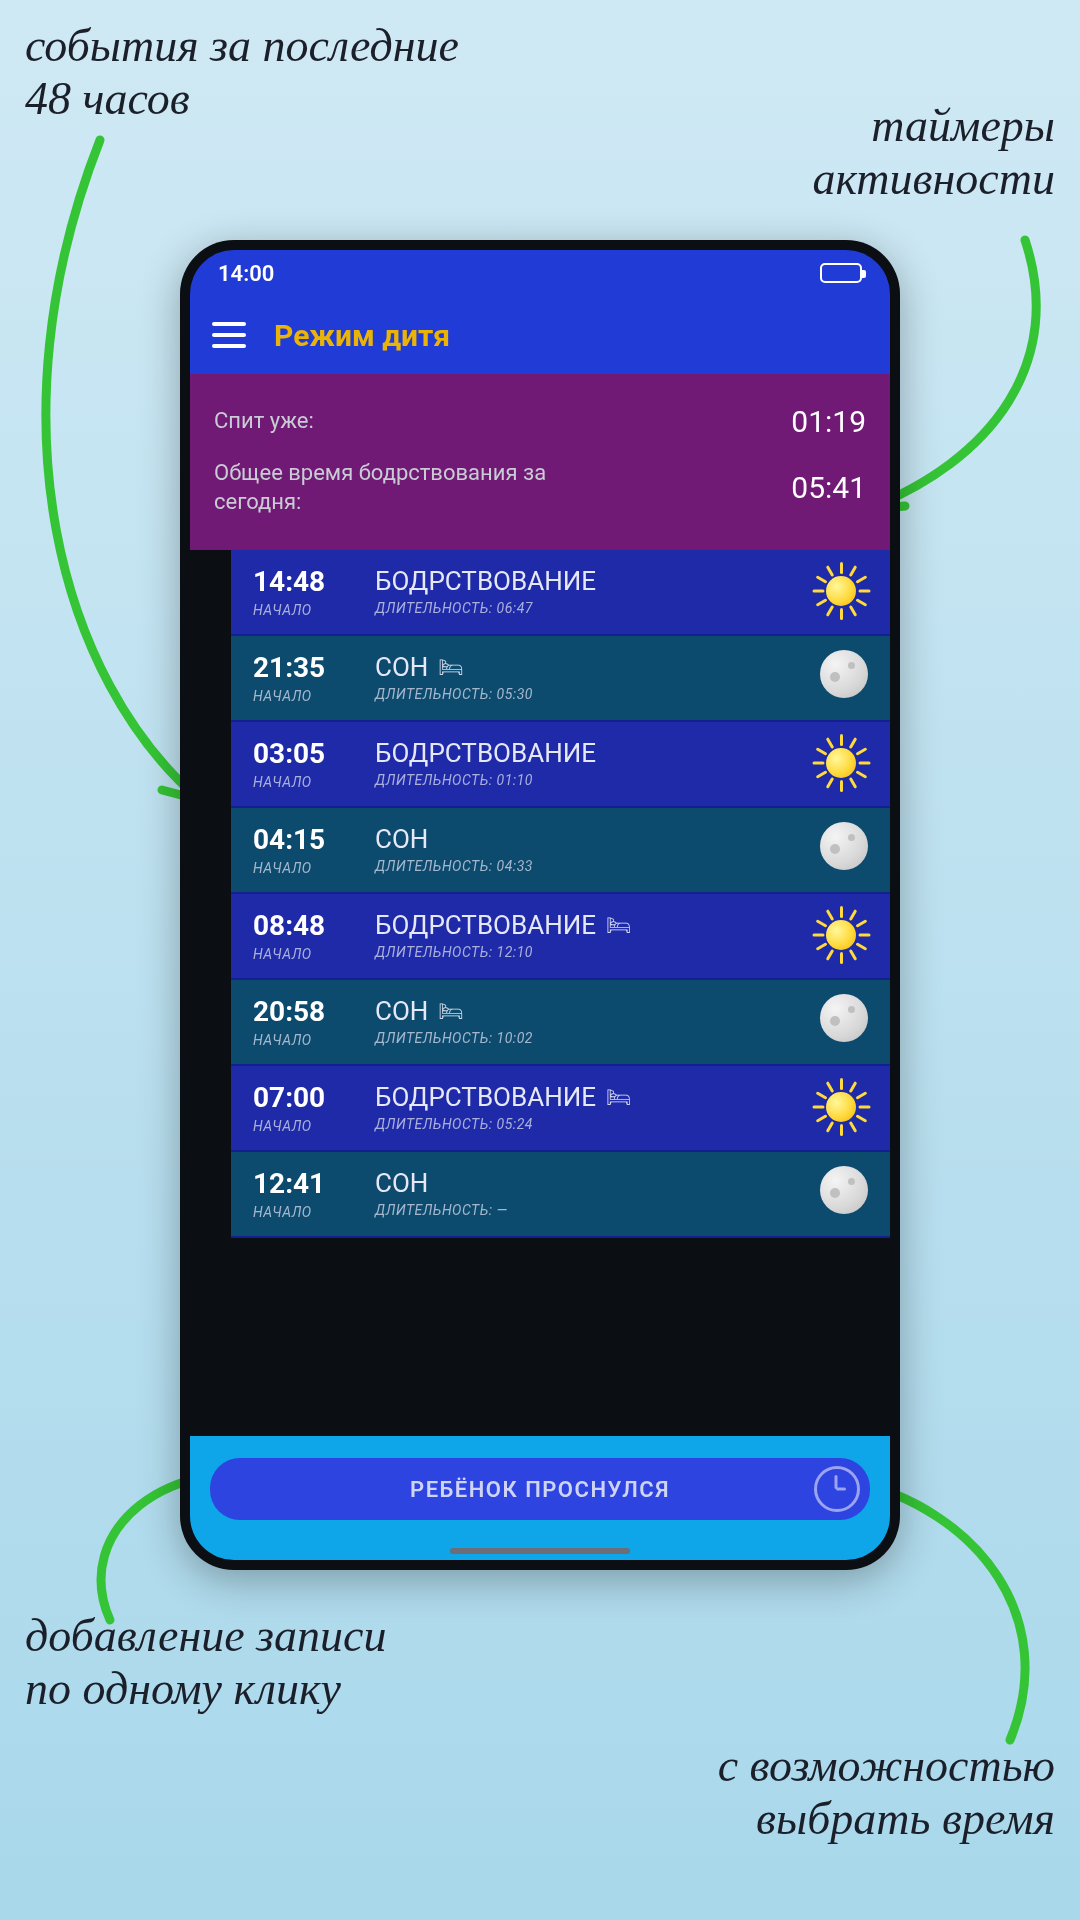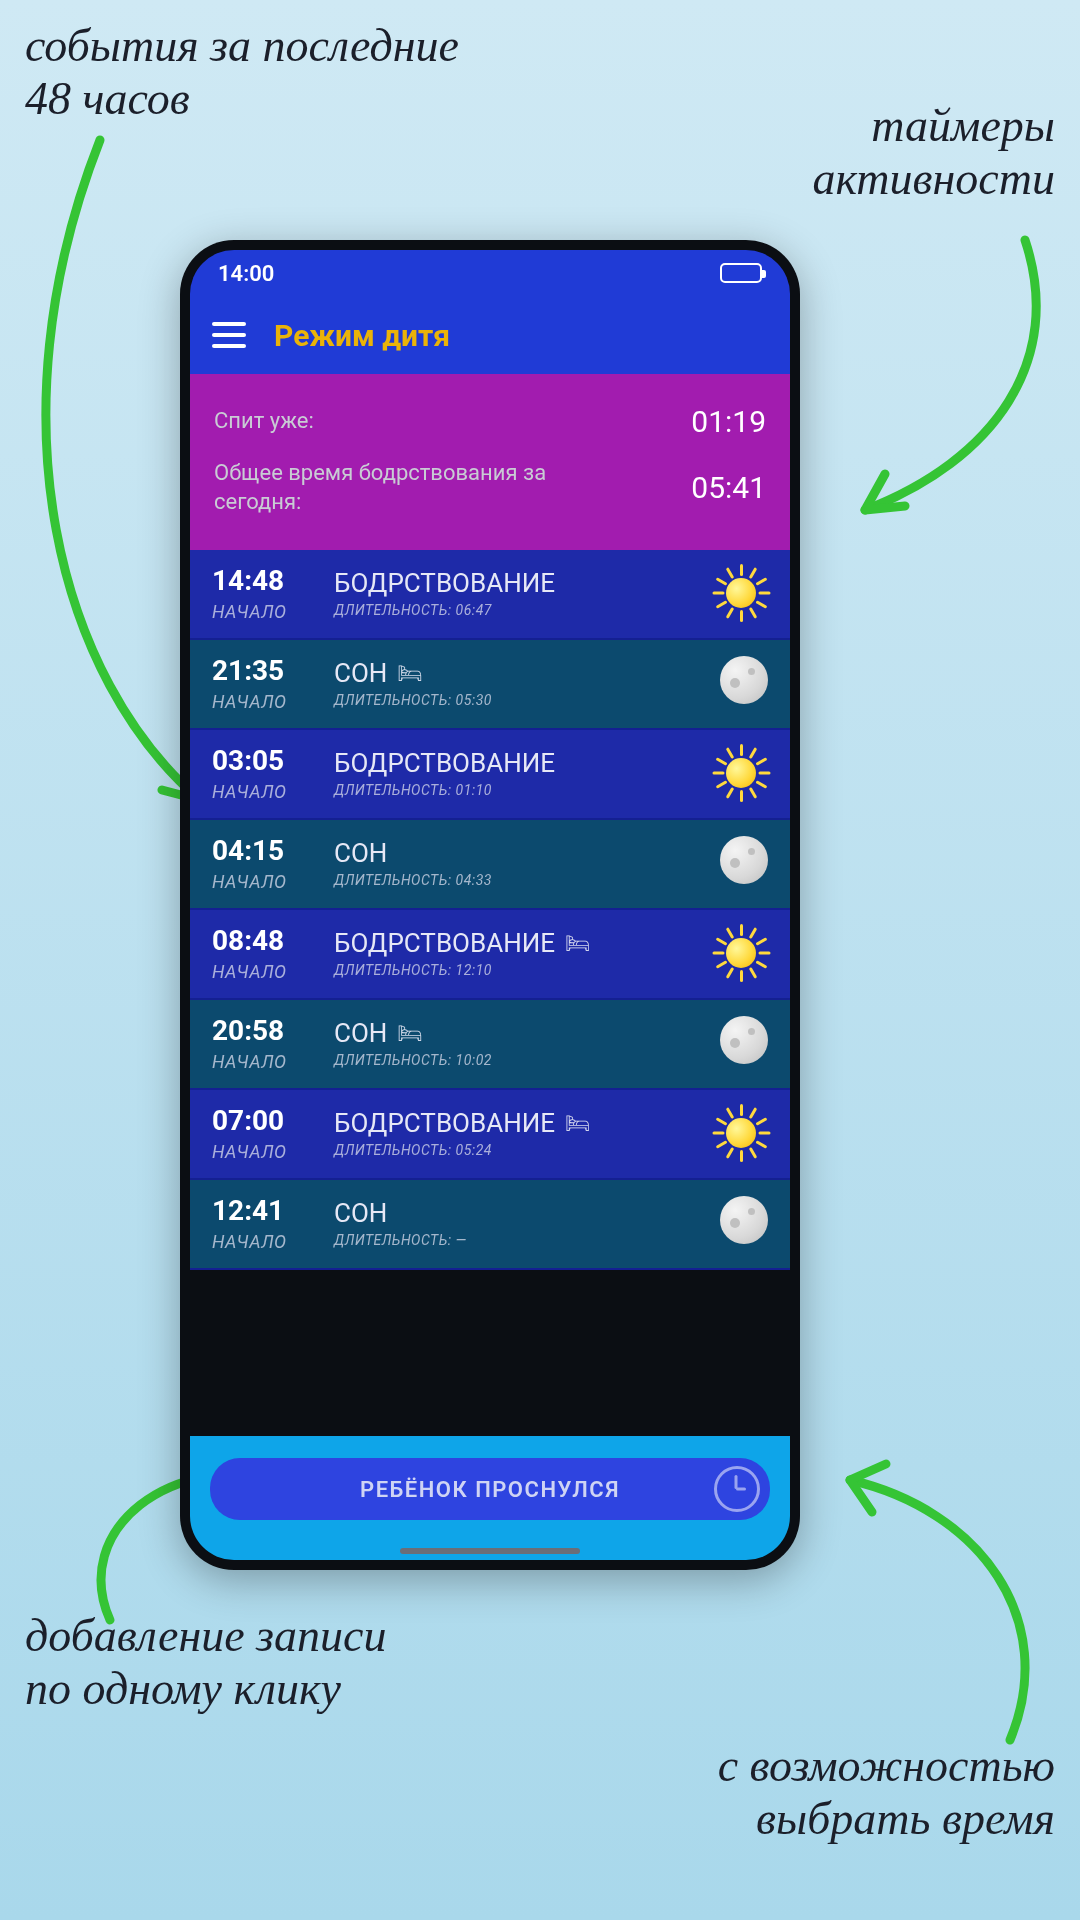--- a/index.html
+++ b/index.html
@@ -31,21 +31,21 @@
   .arrow {
     position: absolute;
     pointer-events: none;
   }
 
   
   .phone {
     position: absolute;
     left: 180px;
     top: 240px;
-    width: 620px;
+    width: 720px;
     height: 1330px;
     background: #0b0e13;
     border-radius: 54px;
     padding: 10px;
     box-shadow: 0 10px 40px rgba(0,0,0,.3);
   }
   .screen {
     width: 100%;
     height: 100%;
     background: #0b0e13;
@@ -105,53 +105,54 @@
   }
   .hamburger {
     width: 34px; height: 26px;
     display:flex; flex-direction:column; justify-content:space-between;
   }
   .hamburger span { height:4px; background:#fff; border-radius:2px; }
   .app-title { font-size: 30px; font-weight: 700; }
 
   
   .timer-panel {
-    background: #a21caf;
+    background: #701a75;
     padding: 20px 24px 24px;
     color: #c9ccd4;
   }
   .timer-row {
     display: flex;
     justify-content: space-between;
     align-items: center;
     gap: 20px;
     padding: 10px 0;
   }
   .timer-label { font-size: 22px; max-width: 400px; line-height: 1.3; }
   .timer-value { font-size: 30px; color:#fff; }
 
   
   .list {
     flex: 1 1 auto;
     background: #0b0e13;
     overflow: hidden;
+    margin-left: 41px;
   }
   .row {
     display: grid;
     grid-template-columns: 110px 1fr 70px;
     align-items: center;
     gap: 12px;
     padding: 14px 22px 16px;
     color: #d9dcec;
     border-bottom: 2px solid #142092;
   }
   .row.shade-a { background: #1e2aa8; }
   .row.shade-b { background: #0c4a6e; }
   .row-time   { font-size: 28px; font-weight: 700; color:#fff; }
-  .row-sub    { font-size: 18px; opacity:.75; font-style: italic; letter-spacing:.5px; margin-top:4px;}
+  .row-sub    { font-size: 14px; opacity:.75; font-style: italic; letter-spacing:.5px; margin-top:4px;}
   .row-title  { font-size: 26px; color:#e6e8f6; display:flex; align-items:center; gap:10px;}
   .row-dur    { font-size: 14px; opacity:.75; font-style: italic; letter-spacing:.5px; margin-top:4px;}
   .bed-icon { font-size: 20px; opacity:.9; }
 
   .celestial {
     width: 54px; height:54px;
     justify-self:end;
   }
   .sun {
     width: 54px; height:54px;

